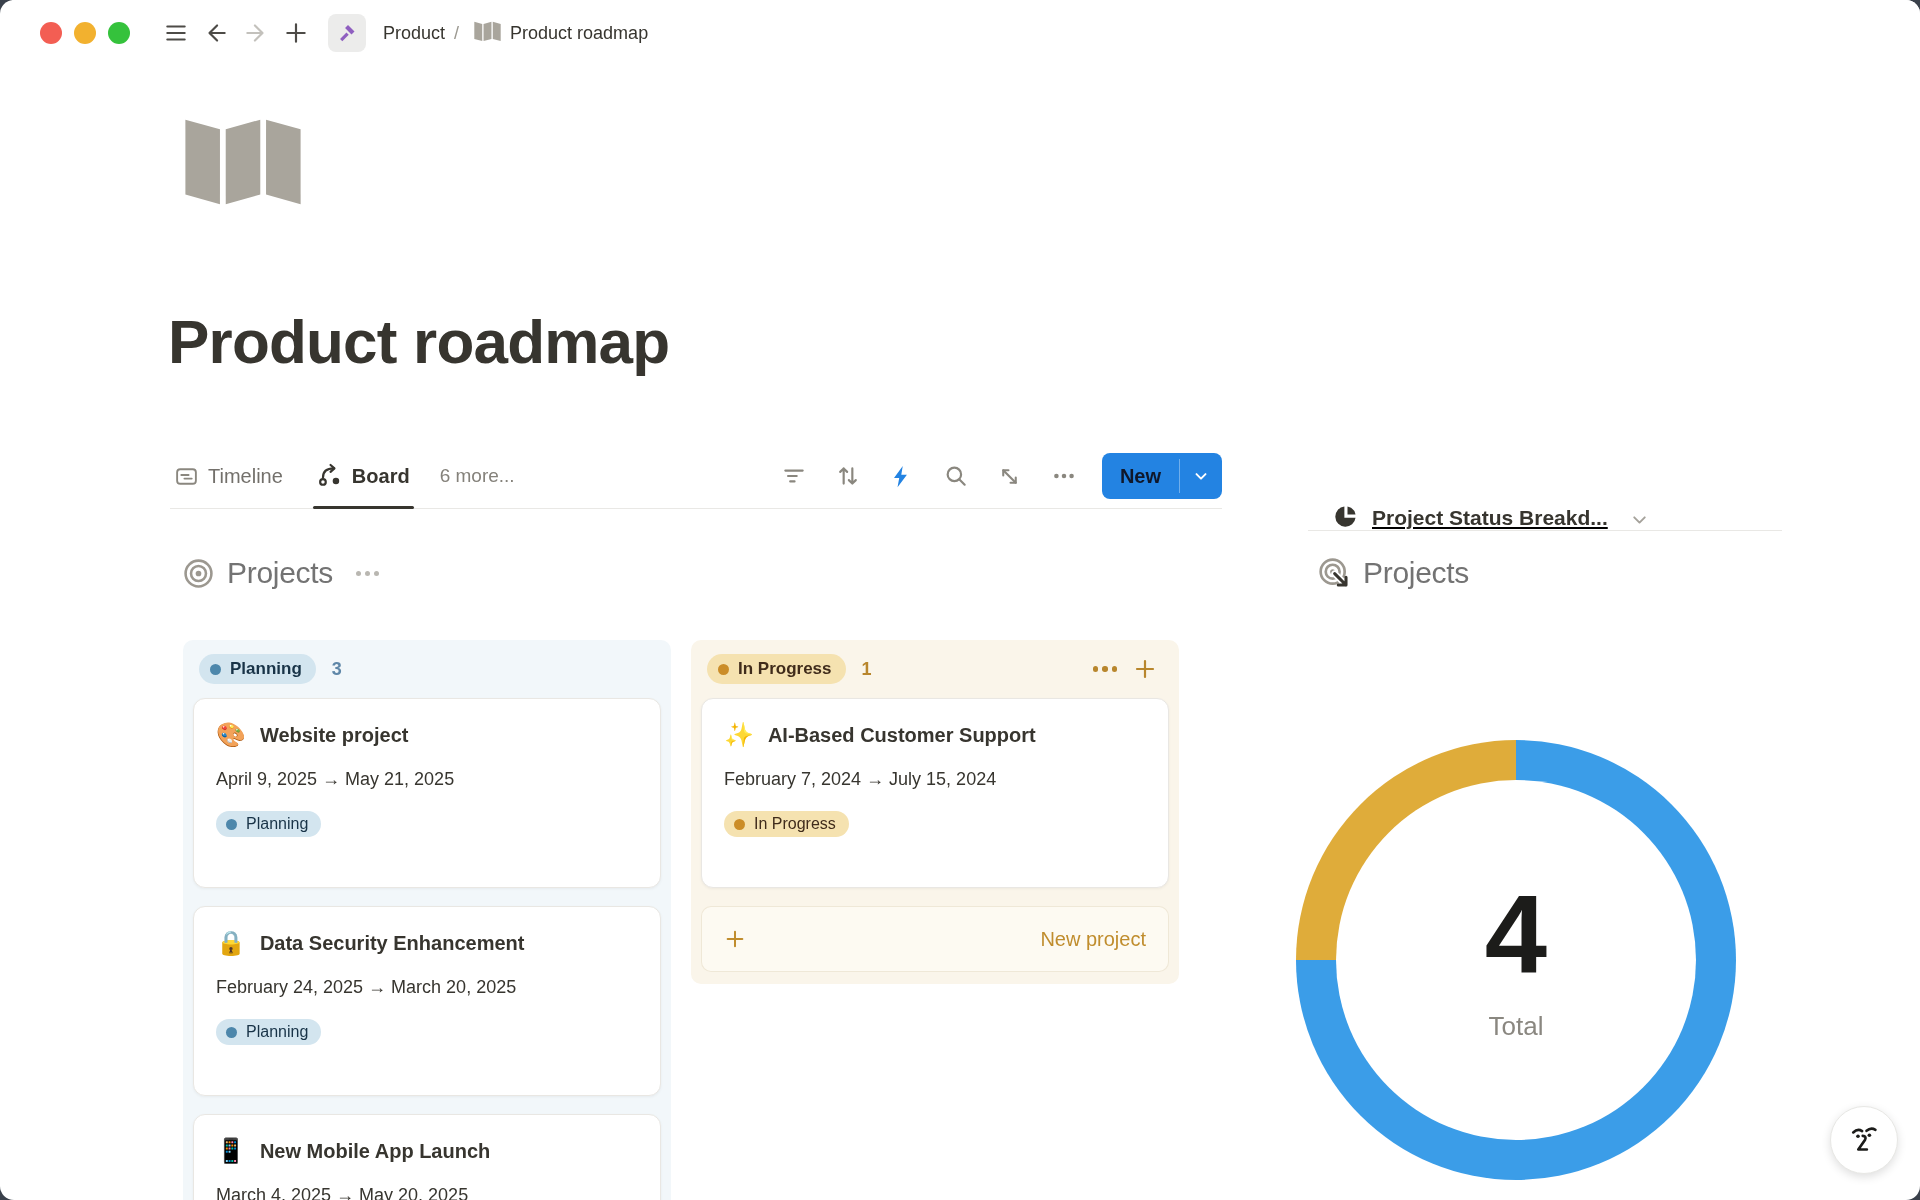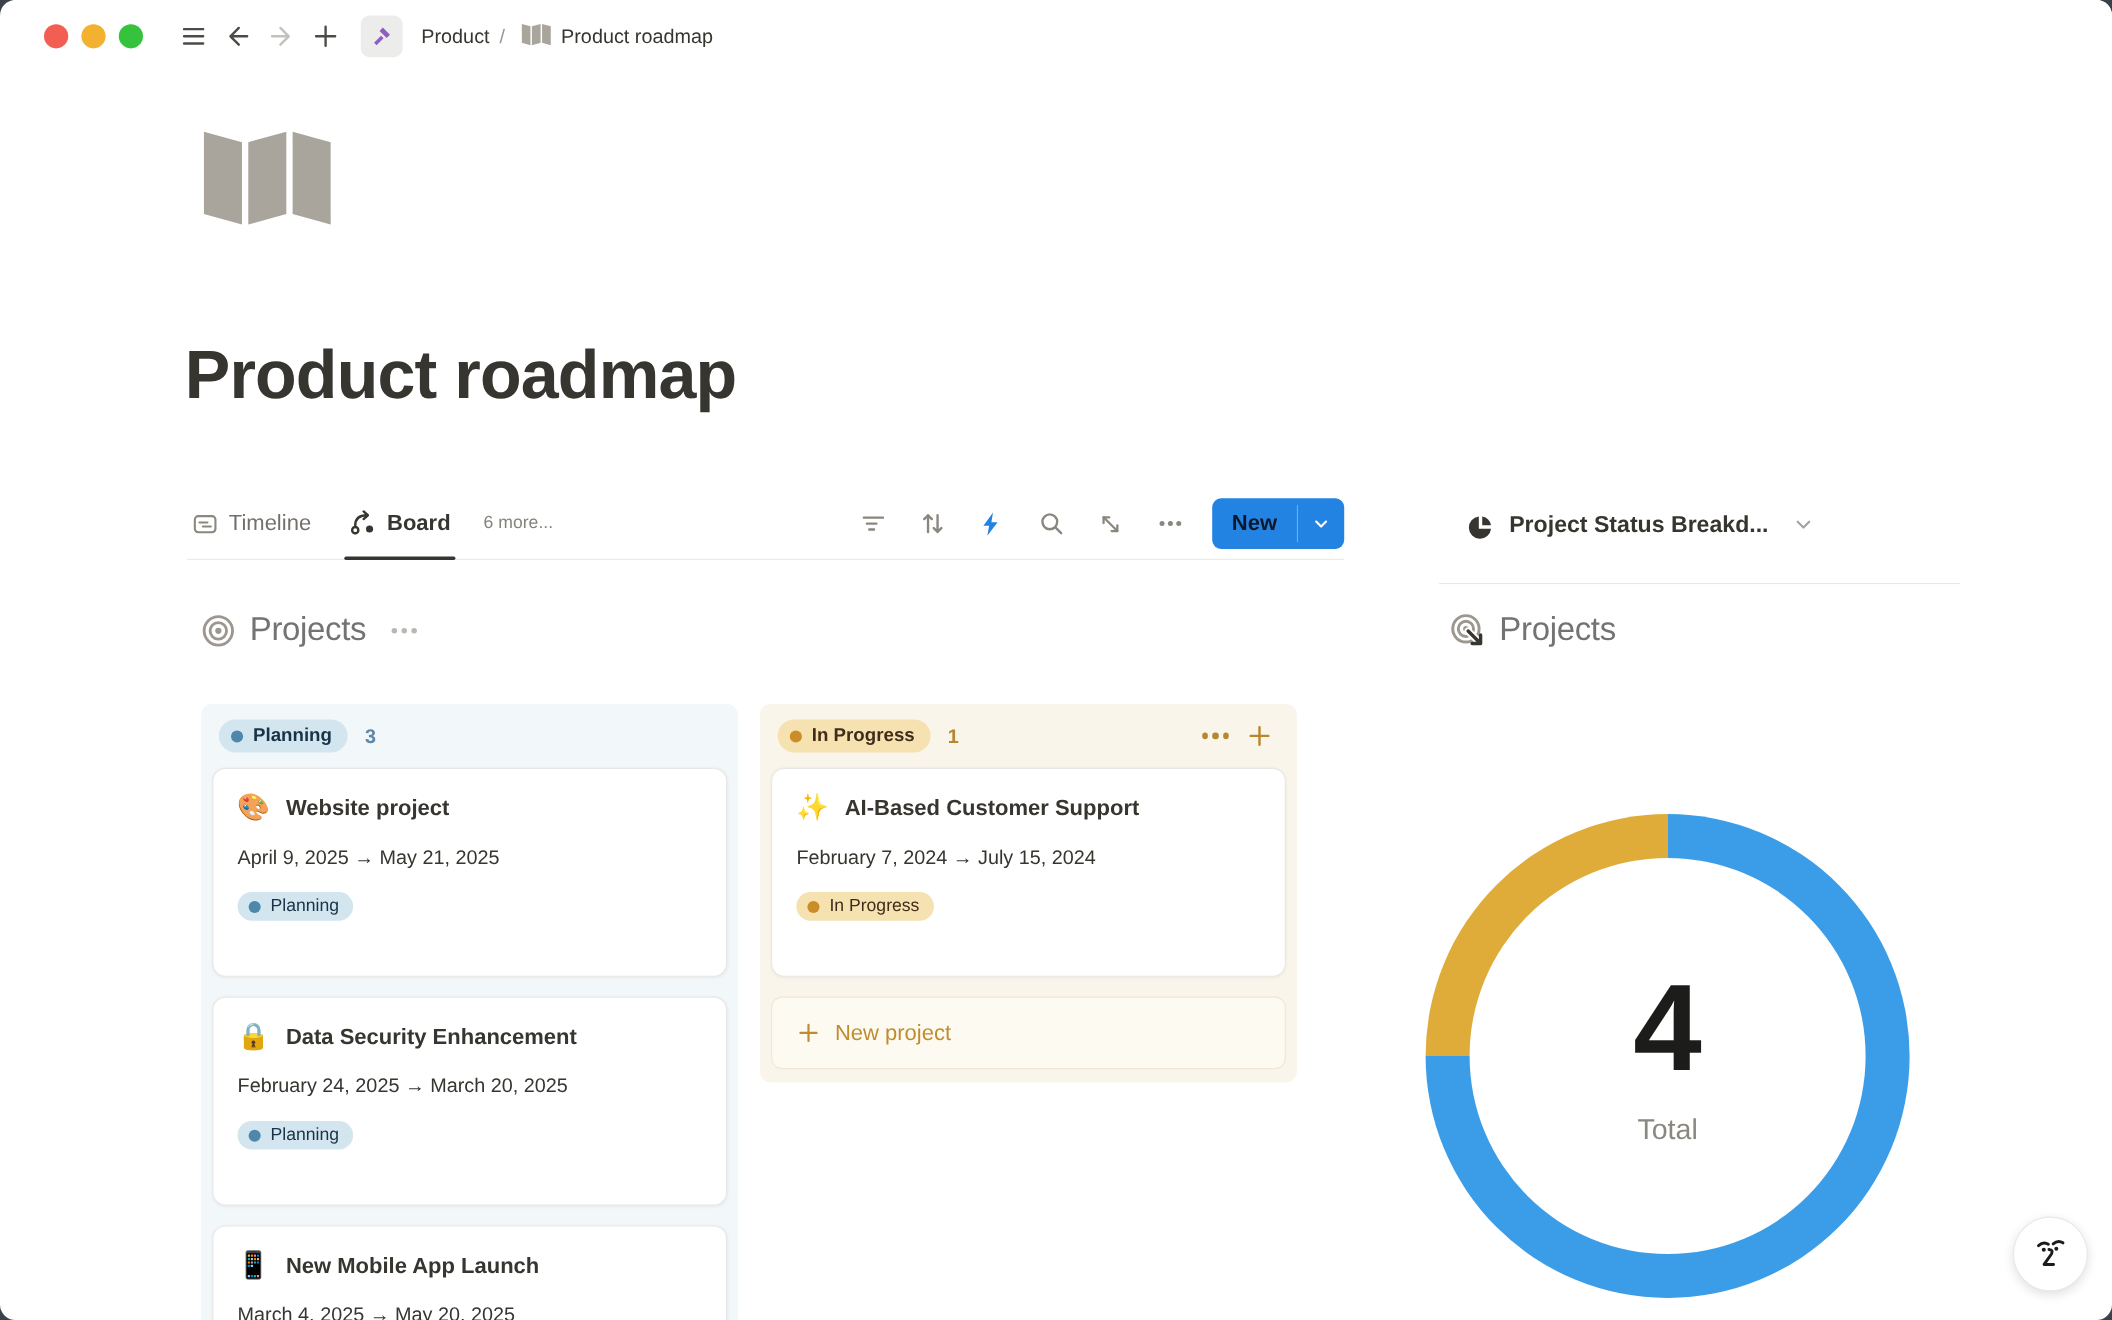--- a/index.html
+++ b/index.html
@@ -41,32 +41,32 @@
   }
   
   .viewbar{
     position:absolute;left:170px;top:444px;width:1052px;height:65px;
     display:flex;align-items:center;border-bottom:1px solid #e9e8e5;box-sizing:border-box;
   }
   .tab{display:flex;align-items:center;gap:9px;font-size:20px;color:#73706b;
        padding:0 4px;height:100%;position:relative;cursor:pointer;margin-right:26px;}
   .tab.active{color:#37352f;font-weight:700;}
   .tab.active::after{content:"";position:absolute;left:0;right:0;bottom:-1px;height:3px;background:#37352f;border-radius:2px;}
-  .tab-more{font-size:16px;color:#85827b;cursor:pointer;}
+  .tab-more{font-size:19px;color:#85827b;cursor:pointer;}
   .viewbar .spacer{flex:1;}
   .vb-icons{display:flex;align-items:center;gap:14px;margin-right:18px;}
   .vb-btn{width:40px;height:40px;display:flex;align-items:center;justify-content:center;border-radius:6px;cursor:pointer;}
   .new-btn{display:flex;align-items:stretch;height:46px;border-radius:8px;overflow:hidden;background:#2383e2;cursor:pointer;}
   .new-btn .nb-label{display:flex;align-items:center;padding:0 18px;color:#0f172a;font-size:20px;font-weight:700;}
   .new-btn .nb-split{width:1px;background:rgba(255,255,255,0.35);margin:6px 0;}
   .new-btn .nb-caret{display:flex;align-items:center;justify-content:center;width:42px;}
   
   .chart-head{
     position:absolute;left:1308px;top:466px;width:474px;height:65px;
-    display:flex;align-items:flex-start;gap:13px;border-bottom:1px solid #e9e8e5;box-sizing:border-box;padding-left:24px;cursor:pointer;
+    display:flex;align-items:flex-end;gap:13px;border-bottom:1px solid #e9e8e5;box-sizing:border-box;padding-left:24px;cursor:pointer;text-decoration:underline;
   }
   .chart-head .label{font-size:21px;font-weight:700;color:#37352f;}
   
   .section{position:absolute;display:flex;align-items:center;gap:13px;cursor:pointer;}
   .section h2{margin:0;font-size:30px;font-weight:400;color:#737373;letter-spacing:-0.3px;}
   .section-left{left:183px;top:556px;}
   .section-right{left:1318px;top:556px;}
   .mini-dots{display:flex;gap:4px;margin-left:10px;cursor:pointer;}
   .mini-dots i{width:5px;height:5px;border-radius:50%;background:#b9b7b1;}
   
@@ -96,21 +96,21 @@
   }
   .card-title-row{display:flex;align-items:center;gap:14px;margin-bottom:22px;}
   .card-emoji{font-size:24px;line-height:1;}
   .card-title{font-size:20px;font-weight:700;color:#37352f;}
   .card-dates{font-size:18px;color:#37352f;margin-bottom:21px;}
   .card .pill{font-size:16px;padding:4px 13px 4px 10px;font-weight:500;}
   .new-project{
     margin-top:18px;display:flex;align-items:center;gap:13px;
     border:1px solid rgba(150,108,30,0.13);background:rgba(255,253,248,0.55);
     border-radius:10px;height:66px;padding:0 22px;box-sizing:border-box;
-    font-size:20px;color:#c08d2e;cursor:pointer;
+    font-size:20px;color:#c08d2e;cursor:pointer;justify-content:space-between;
   }
   
   .donut-wrap{position:absolute;left:1296px;top:740px;width:440px;height:440px;}
   .donut{position:absolute;inset:0;border-radius:50%;}
   .donut-hole{
     position:absolute;left:40px;top:40px;width:360px;height:360px;border-radius:50%;background:#fff;
     display:flex;flex-direction:column;align-items:center;justify-content:center;
   }
   .donut-value{font-size:112px;font-weight:700;color:#1c1c1a;line-height:1;margin-bottom:20px;}
   .donut-label{font-size:26px;color:#8a8780;}

